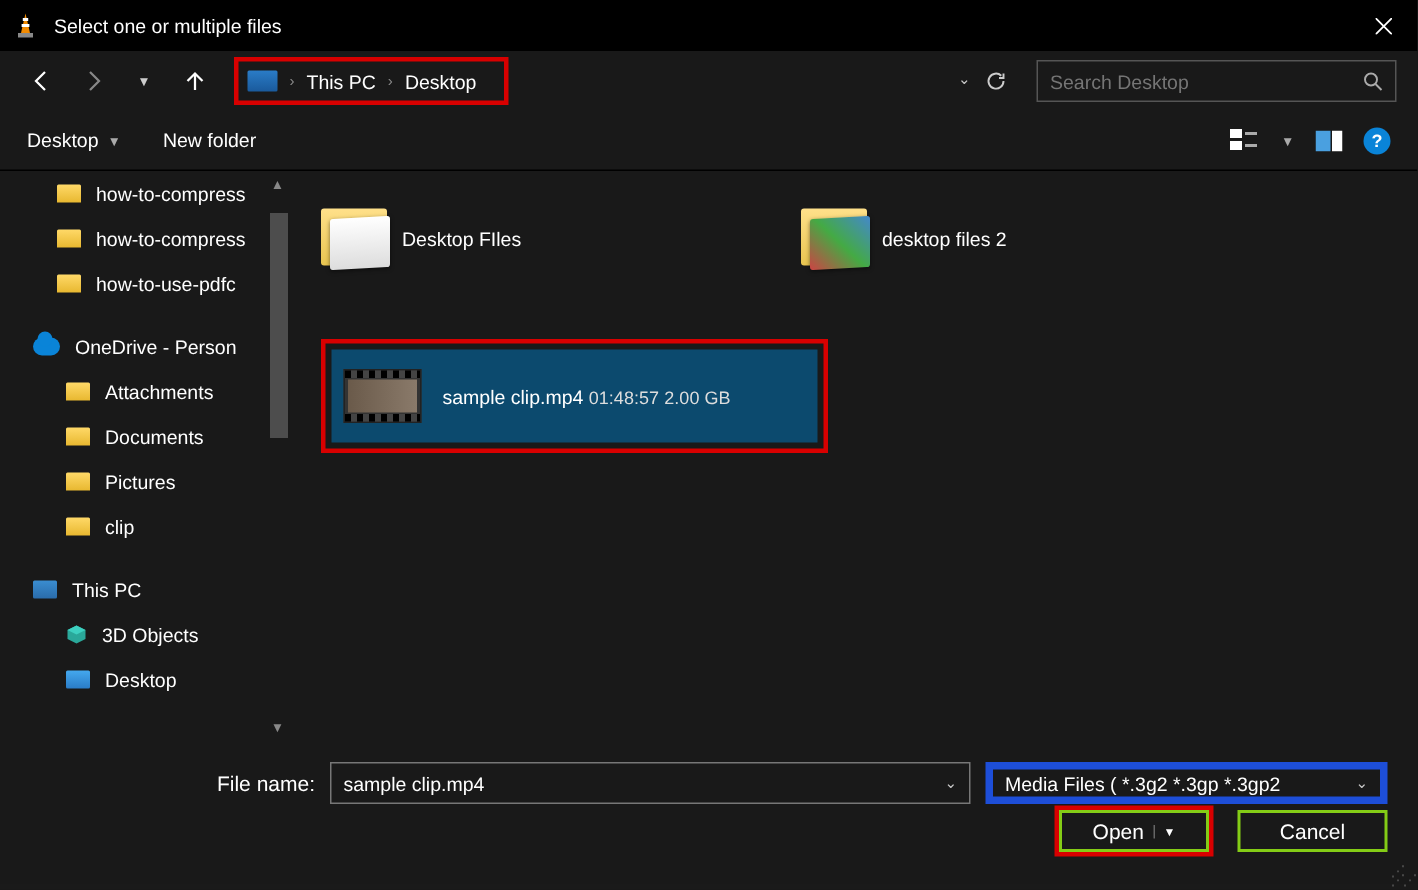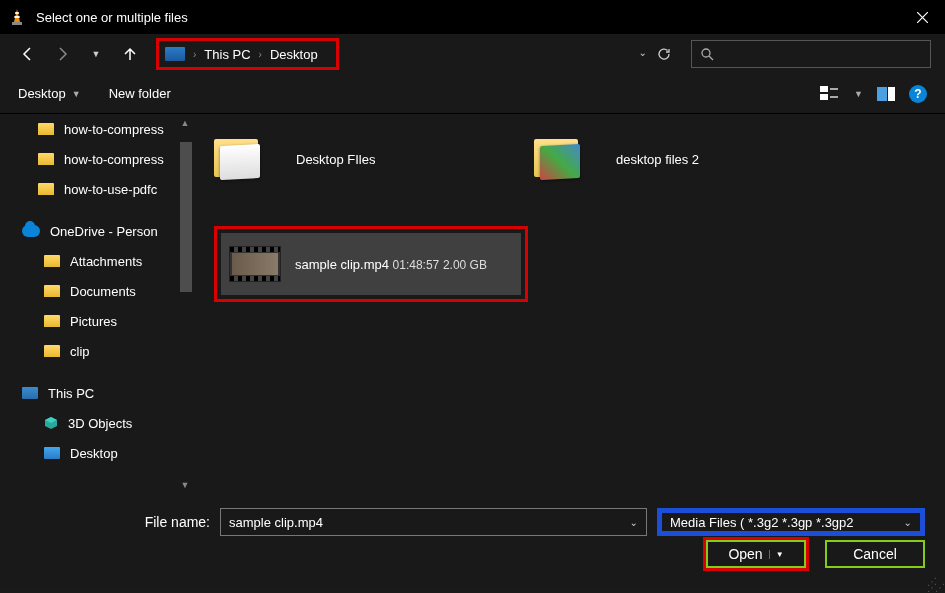--- a/index.html
+++ b/index.html
@@ -41,30 +41,30 @@
 .sidebar .pc-ico-sm { width: 16px; height: 12px; background: linear-gradient(to bottom, #3a8dd0, #2a6cab); border-radius: 1px; flex-shrink: 0; }
 .sidebar .cube-ico { width: 14px; height: 14px; position: relative; flex-shrink: 0; }
 .sidebar .desk-ico { width: 16px; height: 12px; background: linear-gradient(to bottom, #44a8ee, #2a7cc7); border-radius: 1px; flex-shrink: 0; }
 .sidebar .scrollbar { position: absolute; right: 0; top: 0; width: 16px; height: 100%; background: #191919; }
 .sidebar .thumb { position: absolute; right: 2px; top: 28px; width: 12px; height: 150px; background: #4d4d4d; border-radius: 0; }
 .sidebar .arrow-ud { position: absolute; right: 4px; width: 10px; text-align: center; color: #888; font-size: 9px; }
 .sidebar .arrow-ud.up { top: 4px; }
 .sidebar .arrow-ud.down { bottom: 4px; }
 
 .content { flex: 1; background: #191919; padding: 18px 20px; position: relative; display: flex; gap: 20px; flex-wrap: wrap; align-content: start; }
-.content .tile { display: flex; gap: 30px; align-items: center; width: 300px; height: 54px; }
+.content .tile { display: flex; gap: 2px; align-items: center; width: 300px; height: 54px; }
 .content .tile .thumb-folder { width: 52px; height: 48px; position: relative; flex-shrink: 0; }
 .content .tile .thumb-folder .back { position: absolute; top: 4px; left: 0; width: 44px; height: 38px; background: linear-gradient(to bottom, #ffe08a, #e8c550); border-radius: 2px; }
 .content .tile .thumb-folder .front { position: absolute; top: 10px; left: 6px; width: 40px; height: 34px; background: linear-gradient(to bottom, #fff, #ddd); border-radius: 2px; transform: skewY(-3deg); box-shadow: 0 1px 3px rgba(0,0,0,0.5); }
 .content .tile .thumb-folder.colorful .front { background: linear-gradient(45deg, #c44, #4a4, #48c); }
 .content .tile .info { display: flex; flex-direction: column; gap: 2px; }
 .content .tile .info .name { color: #fff; font-size: 13px; }
 
 .content .selected-wrap { border: 3px solid #d80000; padding: 4px; }
-.content .selected { display: flex; gap: 14px; align-items: center; width: 300px; height: 62px; background: #404040; padding: 4px 8px; }
+.content .selected { display: flex; gap: 14px; align-items: center; width: 324px; height: 62px; background: #0c4a6e; padding: 4px 8px; }
 .content .selected .vthumb { width: 52px; height: 36px; background: #333; border: 1px solid #222; position: relative; flex-shrink: 0; }
 .content .selected .vthumb::before, .content .selected .vthumb::after { content: ""; position: absolute; left: 0; right: 0; height: 5px; background: repeating-linear-gradient(to right, #000 0 4px, #444 4px 8px); }
 .content .selected .vthumb::before { top: 0; }
 .content .selected .vthumb::after { bottom: 0; }
 .content .selected .vthumb .pic { position: absolute; top: 6px; bottom: 6px; left: 2px; right: 2px; background: linear-gradient(to right, #6a5a4a, #8a7a6a); }
 .content .selected .info .name { color: #fff; }
 .content .selected .info .meta { color: #ddd; font-size: 12px; }
 
 .footer { background: #191919; padding: 14px 20px 18px 20px; }
 .footer .row1 { display: flex; align-items: center; gap: 10px; margin-bottom: 1px; }
@@ -127,20 +127,21 @@
   <div class="spacer"></div>
   <div class="dropdown-controls">
     <span style="font-size:10px;">⌄</span>
     <span>
       <svg width="14" height="14" viewBox="0 0 14 14">
           <path d="M12 7 A5 5 0 1 1 10.5 3.5 M12 2 L12 5 L9 5" stroke="#ccc" stroke-width="1.3" fill="none"></path>
         </svg>
     </span>
   </div>
   <div class="search-box">
+    <input placeholder="Search Desktop" style="">
     <span class="mag">
       <svg width="14" height="14" viewBox="0 0 14 14">
           <circle cx="6" cy="6" r="4" stroke="#aaa" stroke-width="1.3" fill="none"></circle>
           <path d="M9 9 L13 13" stroke="#aaa" stroke-width="1.3"></path>
         </svg>
     </span>
   </div>
 </div>
 
 <div class="toolbar">

